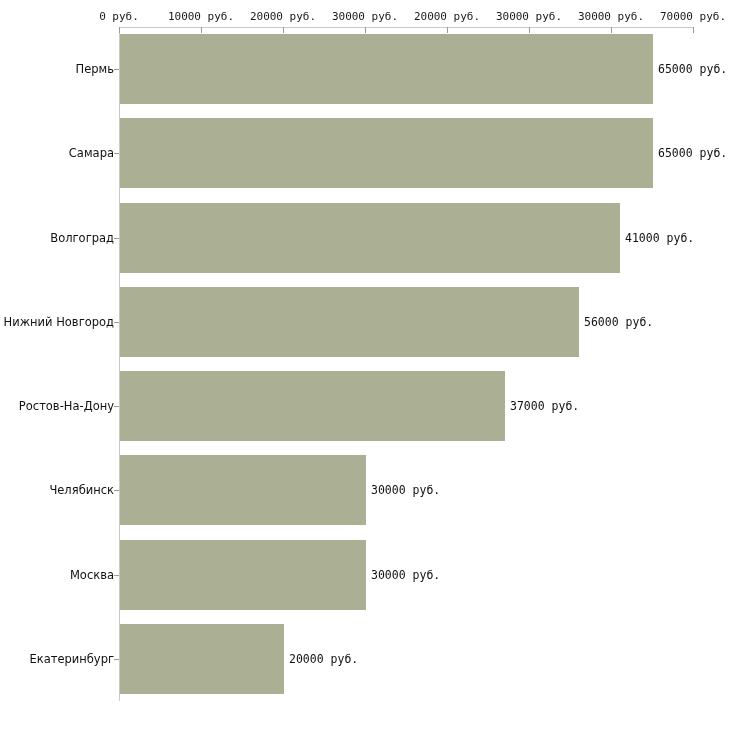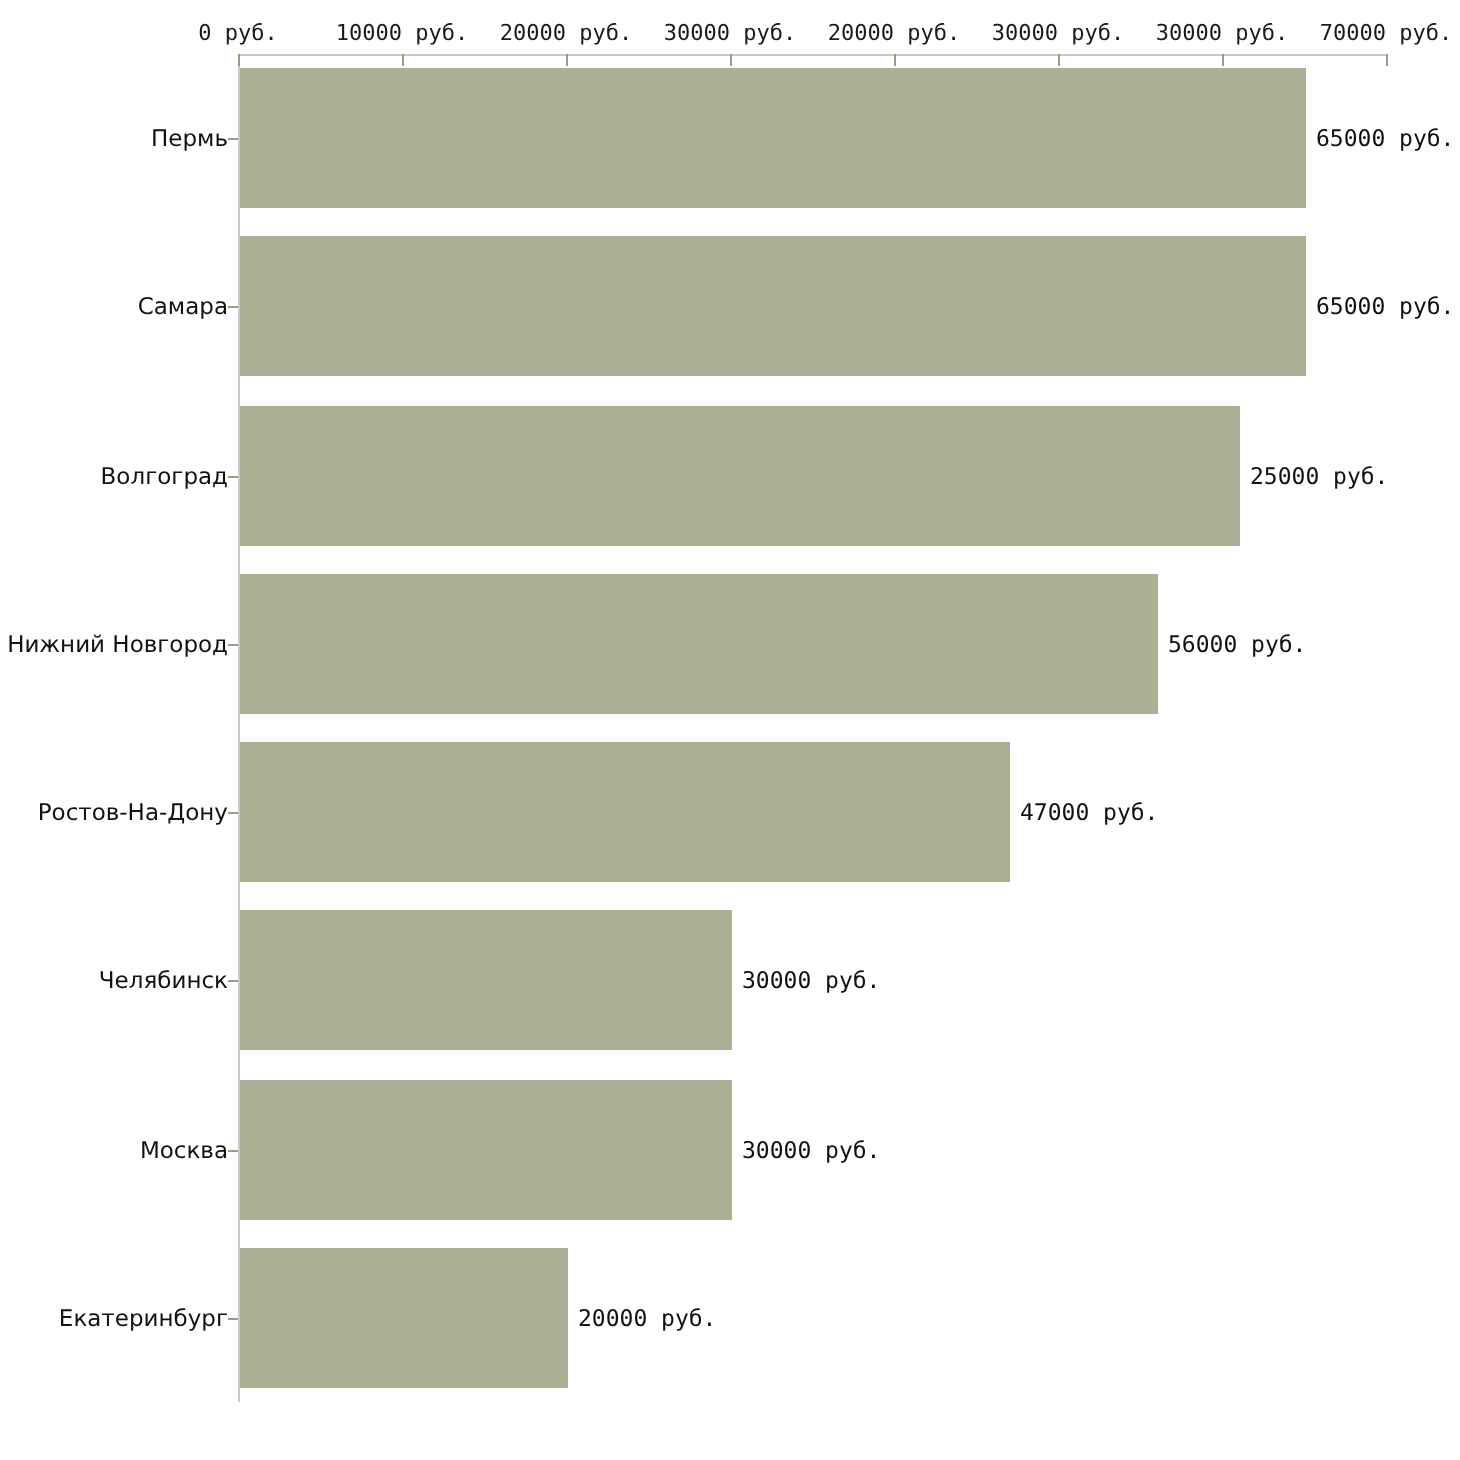--- a/index.html
+++ b/index.html
@@ -138,25 +138,25 @@
       <div class="cat-label" style="top: 574.625px; right: 616px;">Москва</div>
       <div class="y-tick" style="top: 659px;"></div>
       <div class="cat-label" style="top: 658.875px; right: 616px;">Екатеринбург</div>
     </div>
   <div id="bars-layer">
       <div class="bar" style="top: 34px; width: 533px; height: 70px; background: rgb(171, 176, 149);"></div>
       <div class="bar-value" style="left: 658px; top: 69.125px;">65000 руб.</div>
       <div class="bar" style="top: 118px; width: 533px; height: 70px; background: rgb(171, 176, 149);"></div>
       <div class="bar-value" style="left: 658px; top: 153.375px;">65000 руб.</div>
       <div class="bar" style="top: 203px; width: 500px; height: 70px; background: rgb(171, 176, 149);"></div>
-      <div class="bar-value" style="left: 625px; top: 237.625px;">25000 руб.</div>
+      <div class="bar-value" style="left: 625px; top: 237.625px;">41000 руб.</div>
       <div class="bar" style="top: 287px; width: 459px; height: 70px; background: rgb(171, 176, 149);"></div>
       <div class="bar-value" style="left: 584px; top: 321.875px;">56000 руб.</div>
       <div class="bar" style="top: 371px; width: 385px; height: 70px; background: rgb(171, 176, 149);"></div>
-      <div class="bar-value" style="left: 510px; top: 406.125px;">47000 руб.</div>
+      <div class="bar-value" style="left: 510px; top: 406.125px;">37000 руб.</div>
       <div class="bar" style="top: 455px; width: 246px; height: 70px; background: rgb(171, 176, 149);"></div>
       <div class="bar-value" style="left: 371px; top: 490.375px;">30000 руб.</div>
       <div class="bar" style="top: 540px; width: 246px; height: 70px; background: rgb(171, 176, 149);"></div>
       <div class="bar-value" style="left: 371px; top: 574.625px;">30000 руб.</div>
       <div class="bar" style="top: 624px; width: 164px; height: 70px; background: rgb(171, 176, 149);"></div>
       <div class="bar-value" style="left: 289px; top: 658.875px;">20000 руб.</div>
     </div>
 
 </div>
 

